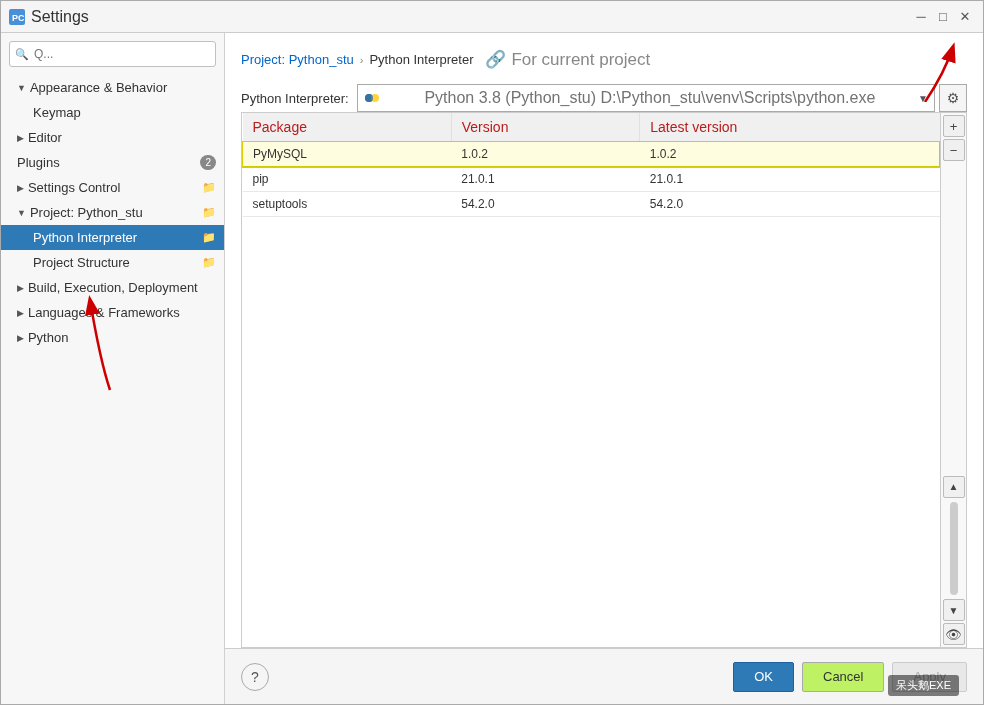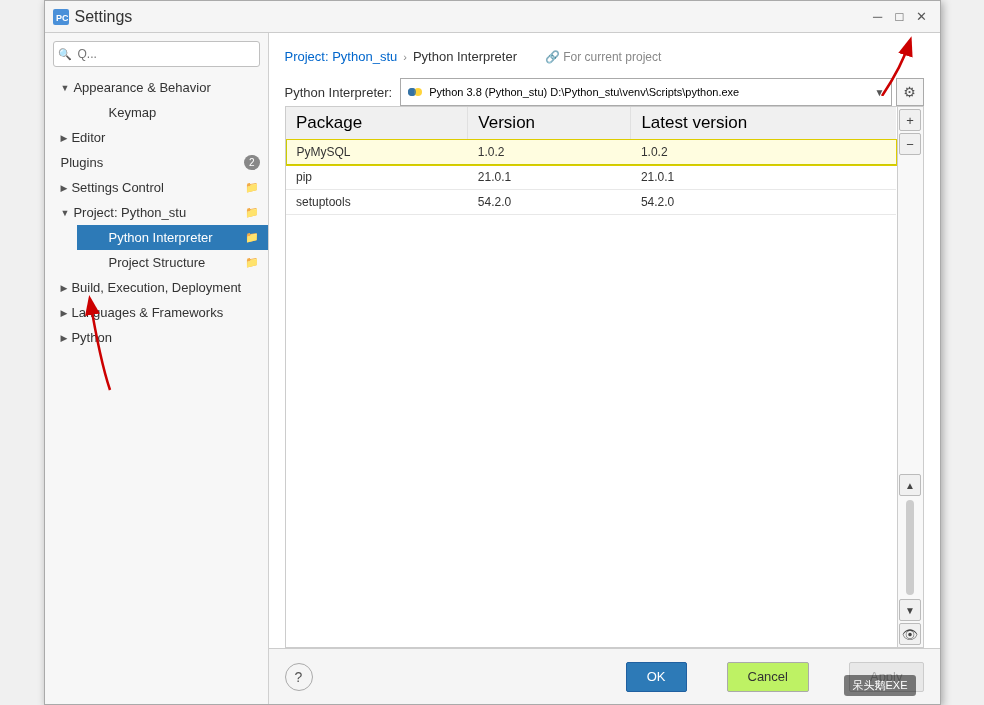--- a/index.html
+++ b/index.html
@@ -9,21 +9,21 @@
       background: #f0f0f0;
       display: flex;
       justify-content: center;
       align-items: center;
       width: 984px;
       height: 705px;
       overflow: hidden;
     }
 
     .window {
-      width: 897px;
+      width: 984px;
       height: 705px;
       background: #ffffff;
       border: 1px solid #aaaaaa;
       display: flex;
       flex-direction: column;
       box-shadow: 2px 2px 8px rgba(0,0,0,0.3);
     }
 
     .title-bar {
       background: #f5f5f5;
@@ -154,21 +154,20 @@
     .nav-item .folder-icon {
       width: 14px;
       height: 14px;
       margin-left: auto;
       color: #888;
       font-size: 11px;
     }
 
     .nav-subitem {
       padding-left: 32px;
-      margin-left: 32px;
     }
 
     
     .main-content {
       flex: 1;
       display: flex;
       flex-direction: column;
       padding: 16px 16px 0 16px;
       overflow: hidden;
     }
@@ -192,23 +191,23 @@
       color: #333;
       font-weight: 500;
     }
 
     .breadcrumb .bc-link {
       color: #0066cc;
       cursor: pointer;
     }
 
     .breadcrumb .bc-for-current {
-      margin-left: 28px;
+      margin-left: 12px;
       color: #888;
-      font-size: 12px;
+      font-size: 17px;
     }
 
     .interpreter-row {
       display: flex;
       align-items: center;
       flex-shrink: 0;
     }
 
     .interpreter-label {
       font-size: 13px;
@@ -232,25 +231,26 @@
 
     .interpreter-select .python-icon {
       width: 16px;
       height: 16px;
       margin-right: 6px;
       flex-shrink: 0;
     }
 
     .interpreter-select .select-text {
       flex: 1;
-      font-size: 11px;
-      color: #000000;
+      font-size: 16px;
+      color: #737373;
       white-space: nowrap;
       overflow: hidden;
       text-overflow: ellipsis;
+      text-align: center;
     }
 
     .interpreter-select .dropdown-arrow {
       font-size: 10px;
       color: #555;
       margin-left: 4px;
     }
 
     .gear-btn {
       width: 28px;
@@ -286,23 +286,23 @@
     }
 
     thead tr {
       background: #f0f0f0;
       border-bottom: 1px solid #cccccc;
     }
 
     thead th {
       text-align: left;
       padding: 6px 10px;
-      font-size: 17px;
+      font-size: 14px;
       font-weight: 500;
-      color: #000000;
+      color: #b91c1c;
       border-right: 1px solid #e0e0e0;
       margin-top: 17px;
     }
 
     thead th:last-child { border-right: none; }
 
     tbody tr {
       border-bottom: 1px solid #e8e8e8;
     }
 
@@ -346,21 +346,20 @@
       flex-shrink: 0;
     }
 
     .btn {
       height: 30px;
       padding: 0 20px;
       border: 1px solid #aaaaaa;
       cursor: pointer;
       font-size: 13px;
       border-radius: 2px;
-      margin-left: 32px;
     }
 
     .btn-ok {
       background: #2d7ab7;
       color: white;
       border-color: #2060a0;
     }
 
     .btn-cancel {
       background: #bef264;

